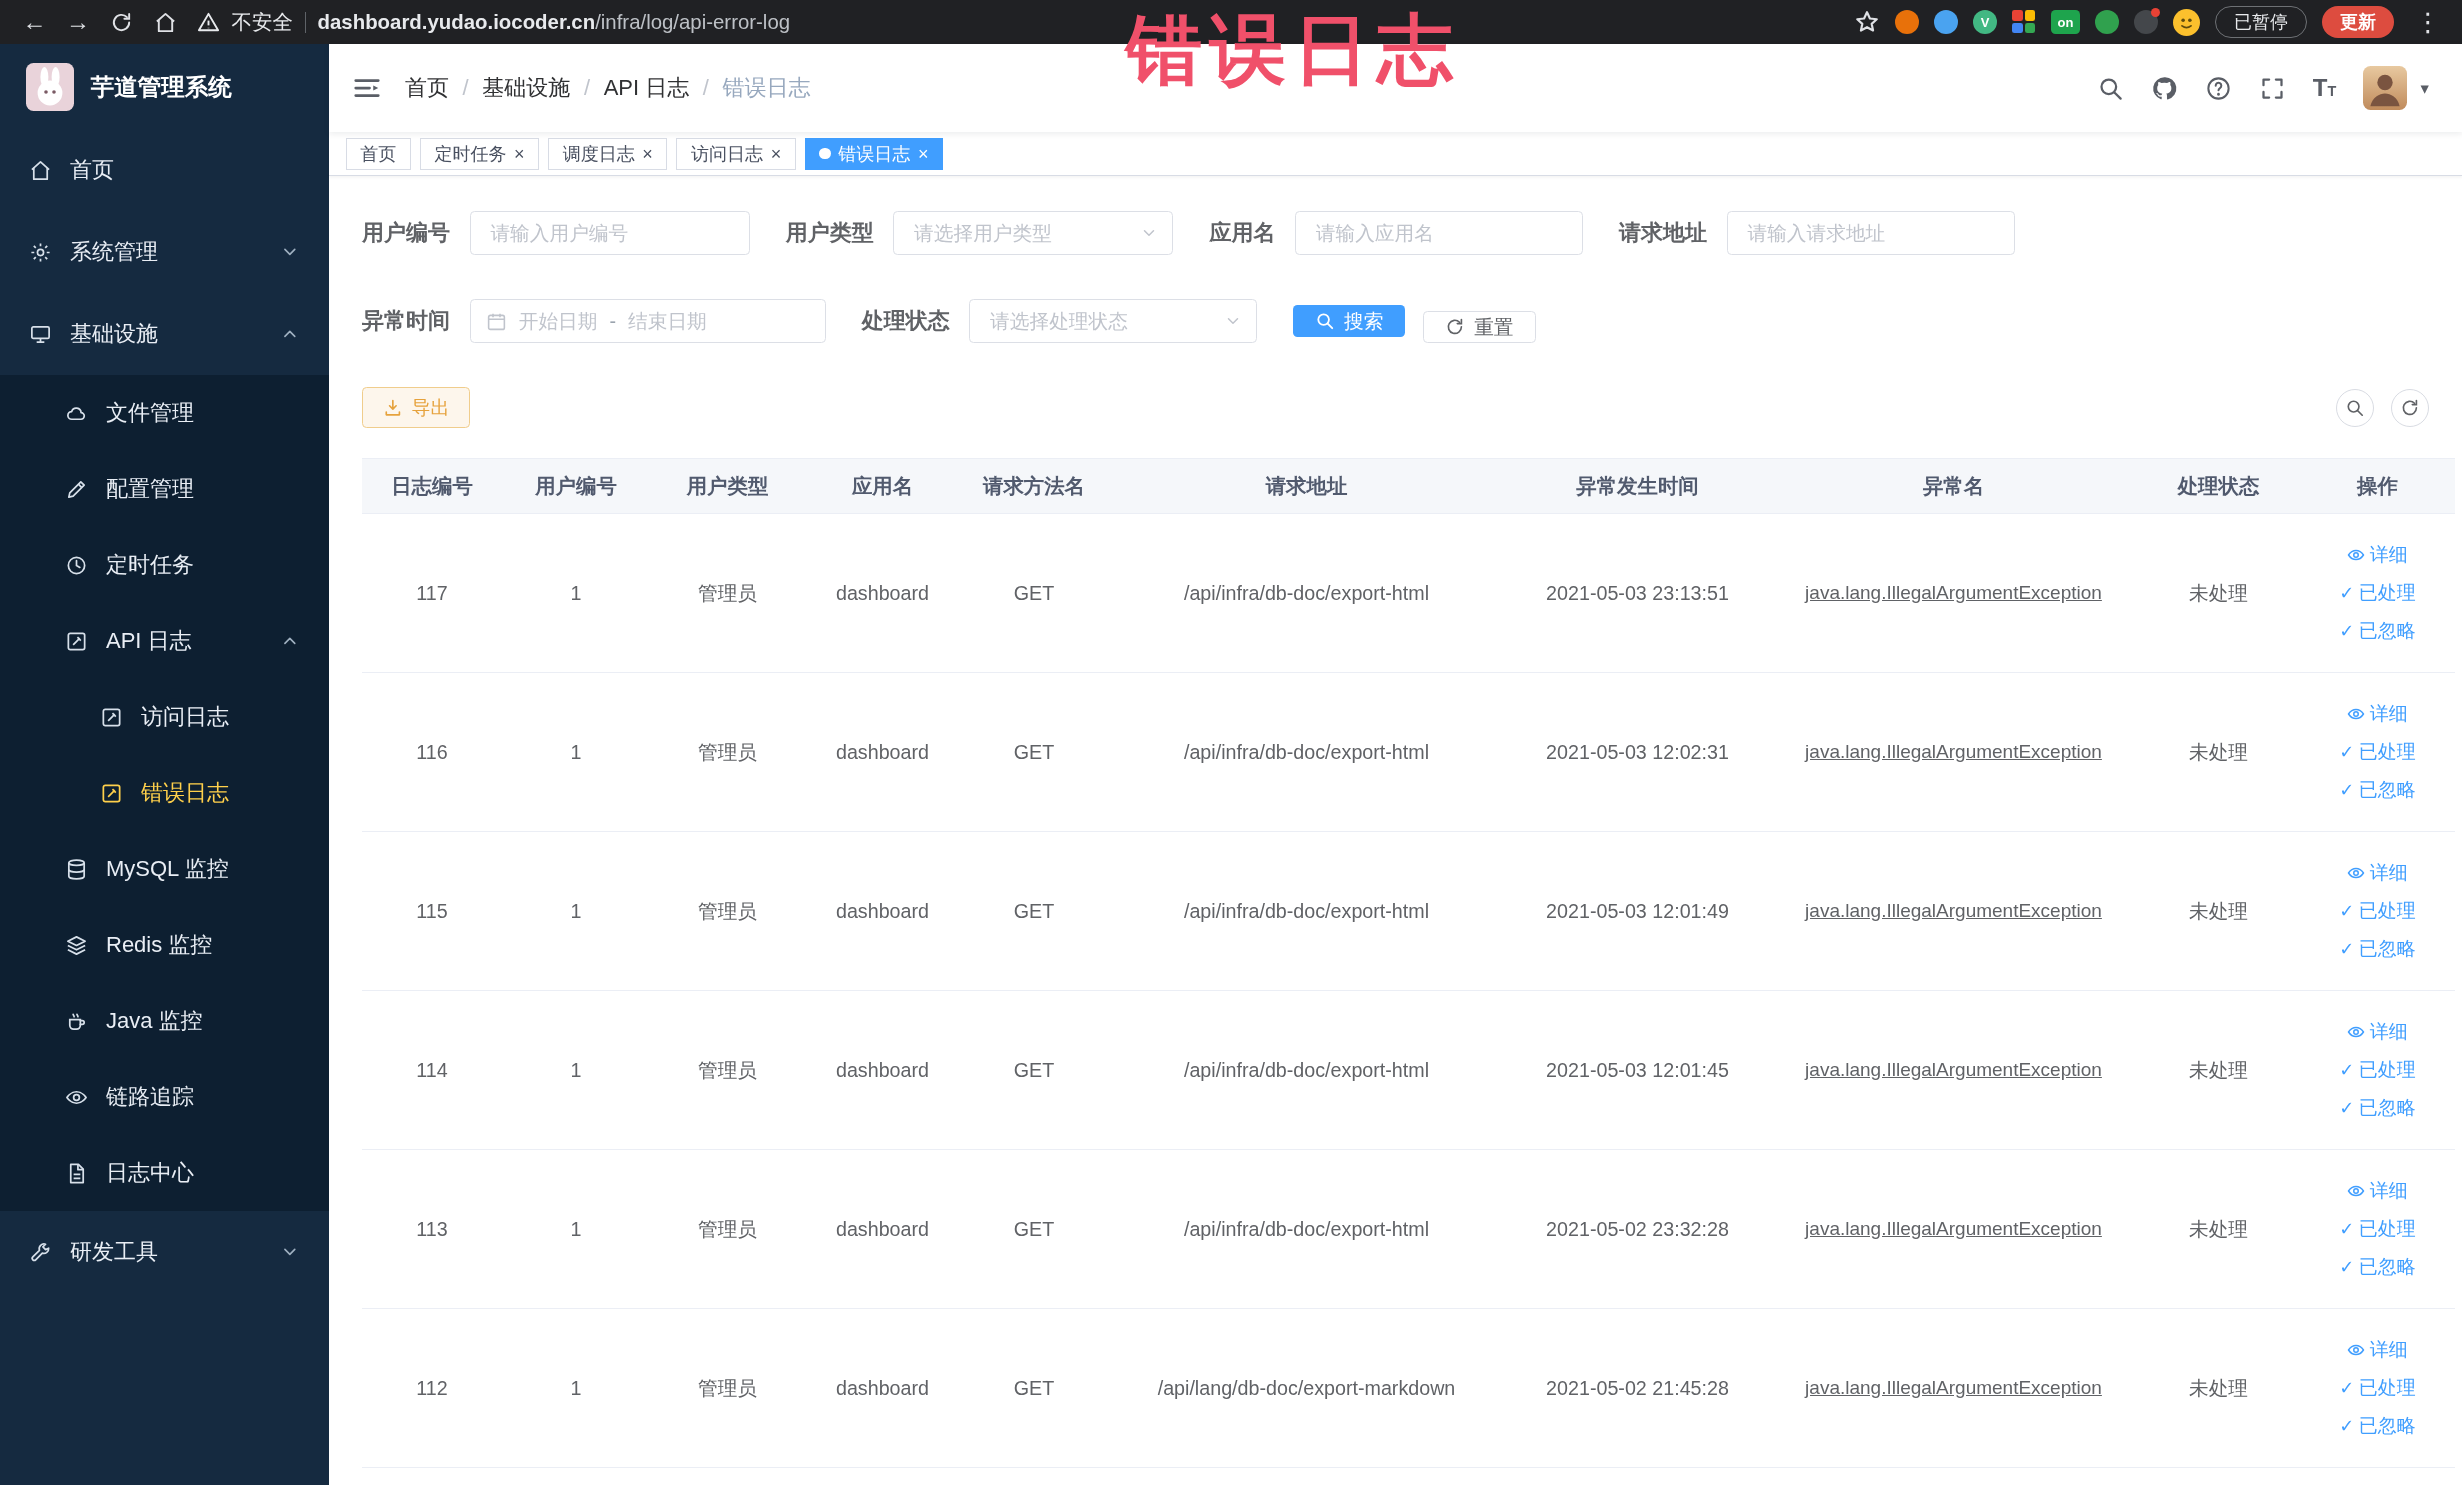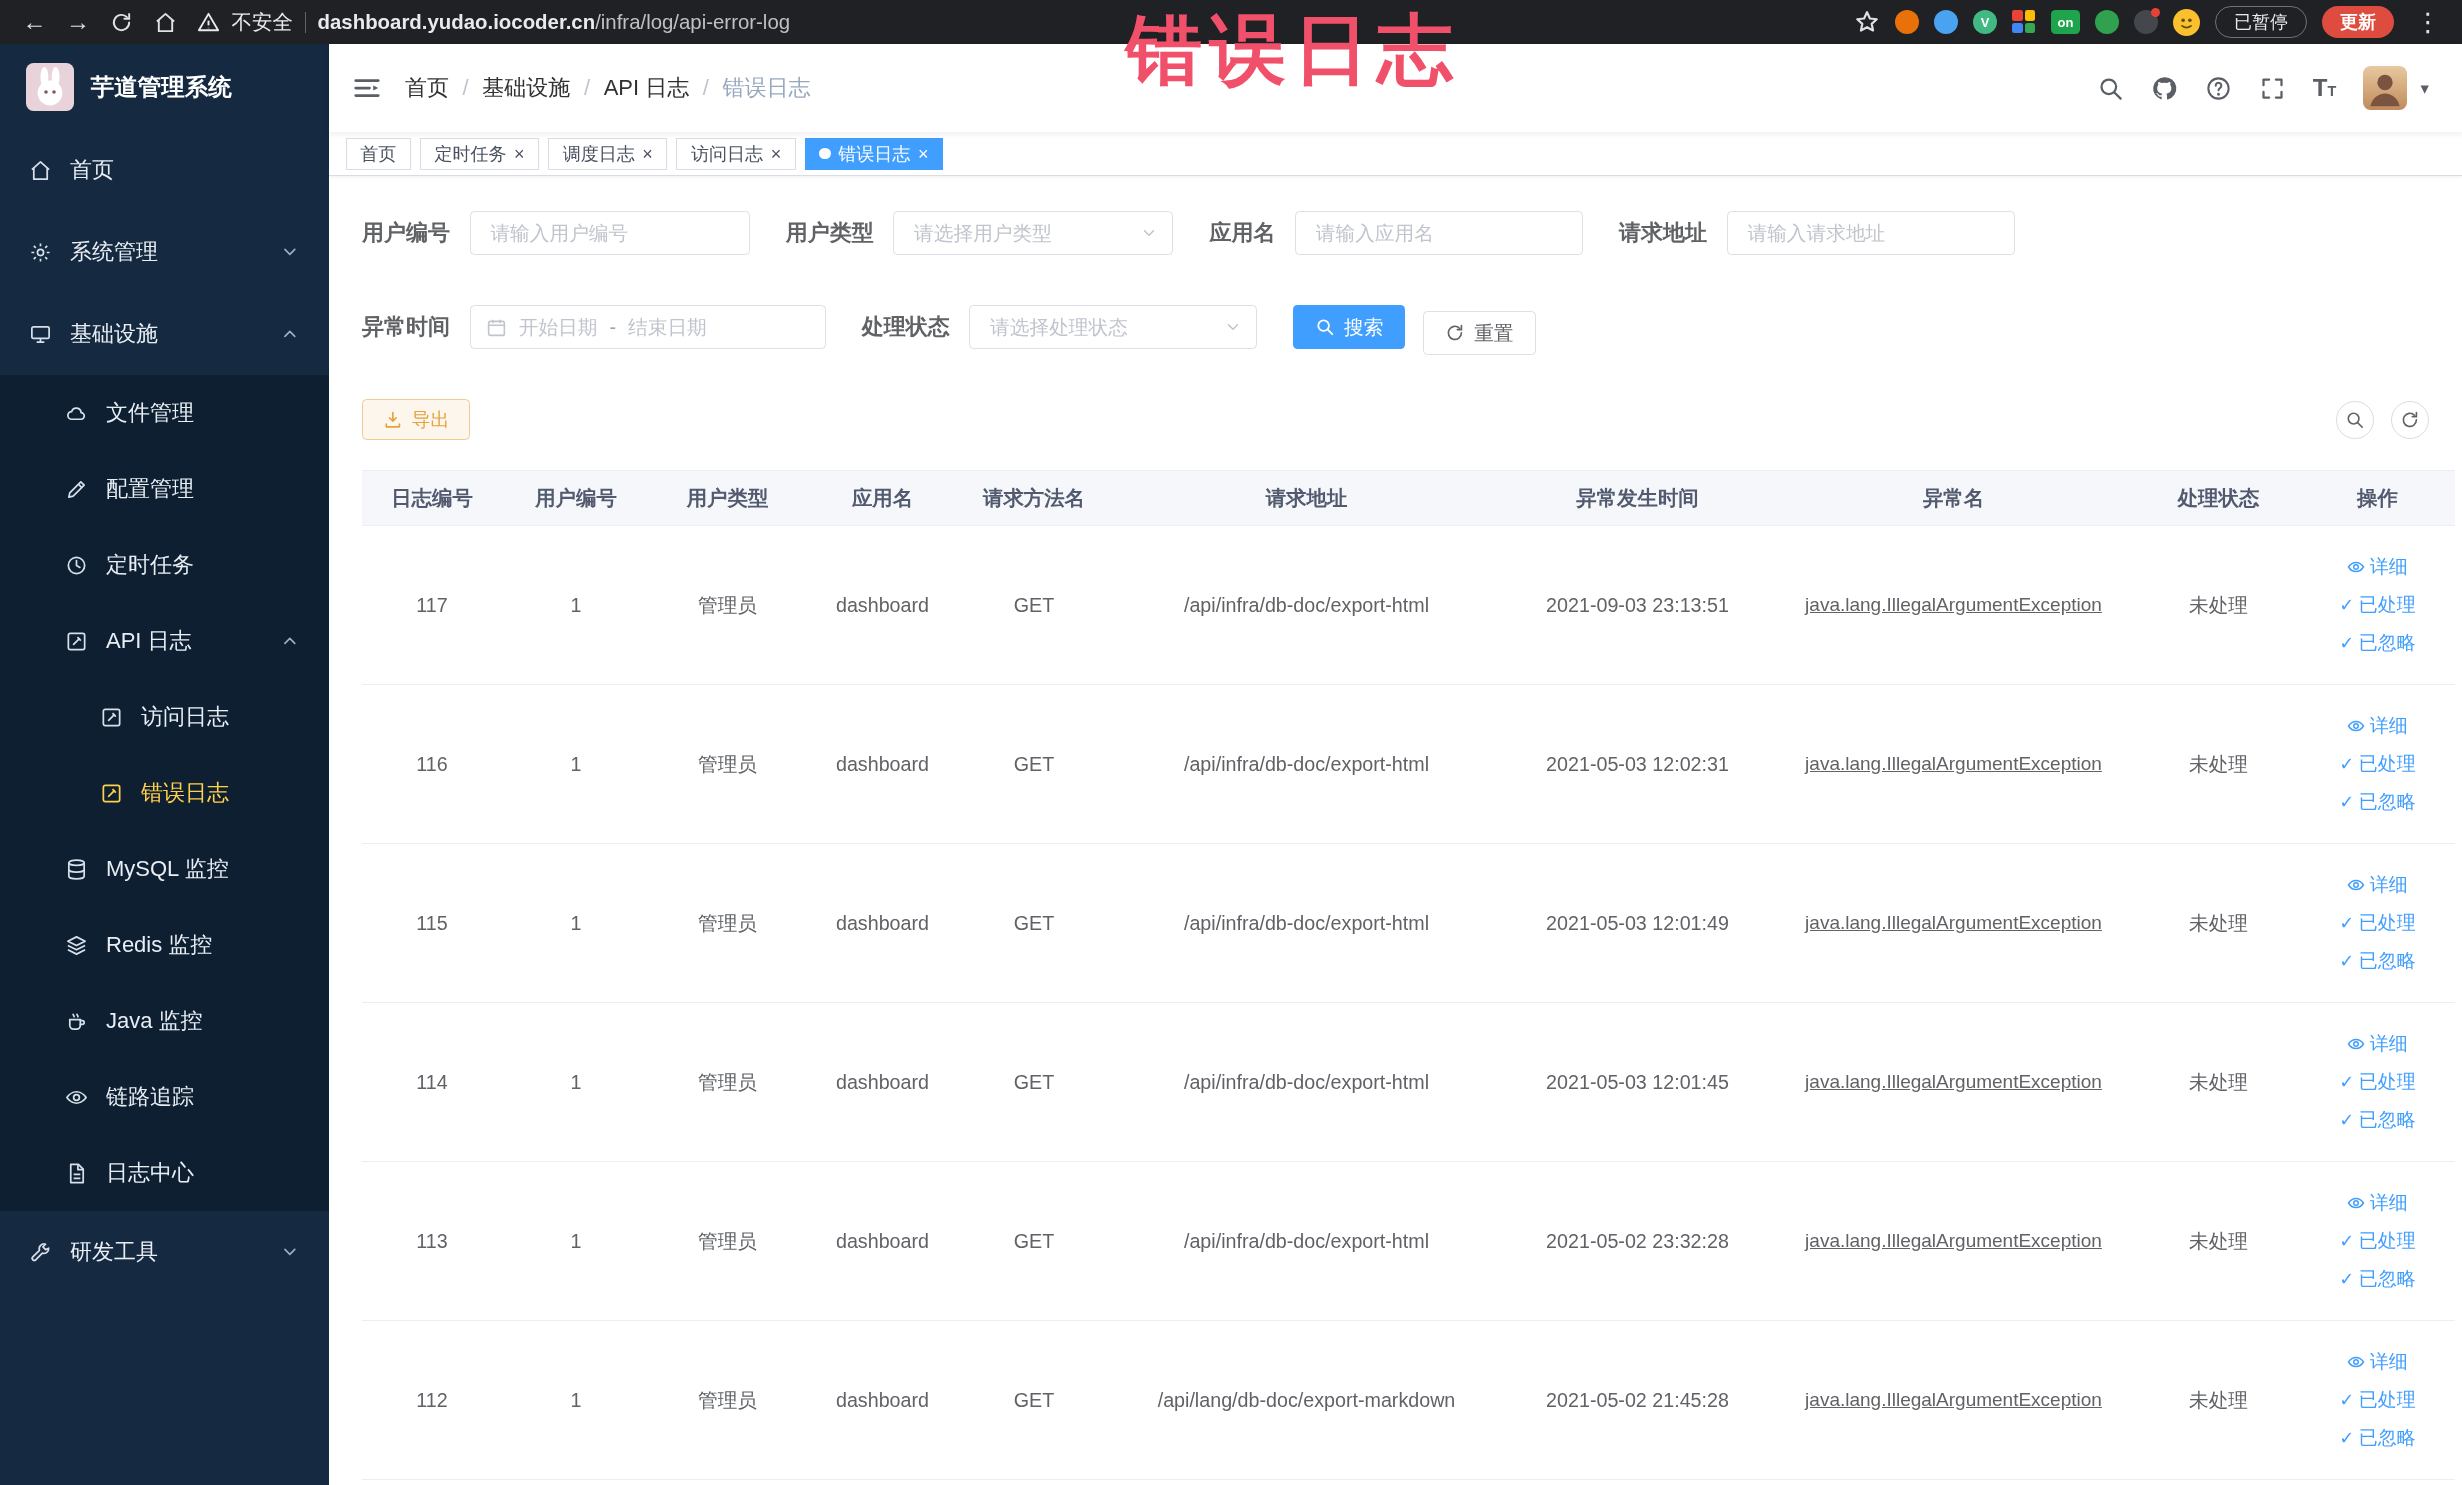--- a/index.html
+++ b/index.html
@@ -93,21 +93,21 @@
   .inp { height:44px; border:0.8px solid #dcdfe6; border-radius:4.5px; padding:0 19.7px;
     font-size:19.7px; color:#606266; background:#fff; font-family:inherit; outline:none; }
   .inp::placeholder { color:#c0c4cc; }
   .w370 { width:280px; } .w380 { width:288px; }
   .sel-chev { position:absolute; right:15px; width:18px; height:18px; color:#c0c4cc; pointer-events:none; }
   .daterange { width:356px; height:44px; border:0.8px solid #dcdfe6; border-radius:4.5px;
     display:flex; align-items:center; gap:12px; padding:0 15px; font-size:19.7px; cursor:text; }
   .ph { color:#c0c4cc; white-space:nowrap; }
   .dr-sep { color:#9aa3ad; }
   .cal-ic { width:21px; height:21px; color:#c0c4cc; }
-  .btn { height:44px; border-radius:4.5px; border:0.8px solid transparent; display:inline-flex;
+  .btn { height:32px; border-radius:4.5px; border:0.8px solid transparent; display:inline-flex;
     align-items:center; gap:9px; padding:0 21px; font-size:19.7px; cursor:pointer; font-family:inherit; }
   .btn .bic { width:19.7px; height:19.7px; }
   .btn-primary { background:#409eff; color:#fff; }
   .btn-plain { background:#fff; border-color:#dcdfe6; color:#606266; margin-left:18px;margin-top:12px; }
 
   .toolbar { display:flex; align-items:center; justify-content:space-between; margin-bottom:30px; }
   .btn-export { height:41px; border-radius:4.5px; background:#fdf6ec; border:0.8px solid #f0cd8c;
     color:#e6a23c; display:inline-flex; align-items:center; gap:9px; padding:0 19.7px; font-size:19px; cursor:pointer; }
   .btn-export .bic { width:19.7px; height:19.7px; }
   .circle-btns { display:flex; gap:16.7px; }
@@ -587,21 +587,21 @@
           </tr>
         </thead>
         <tbody>
           <tr>
               <td>117</td>
               <td>1</td>
               <td>管理员</td>
               <td>dashboard</td>
               <td>GET</td>
               <td>/api/infra/db-doc/export-html</td>
-              <td>2021-09-03 23:13:51</td>
+              <td>2021-05-03 23:13:51</td>
               <td class="td-exc">java.lang.IllegalArgumentException</td>
               <td>未处理</td>
               <td>
                 <div class="ops">
                   <a>
                     <span class="ic aic">
                       <svg viewBox="0 0 24 24" fill="none" stroke="currentColor" stroke-width="2" stroke-linejoin="round">
                         <path d="M2 12s4-6 10-6 10 6 10 6-4 6-10 6-10-6-10-6z"></path>
                         <circle cx="12" cy="12" r="3"></circle>
                       </svg>

